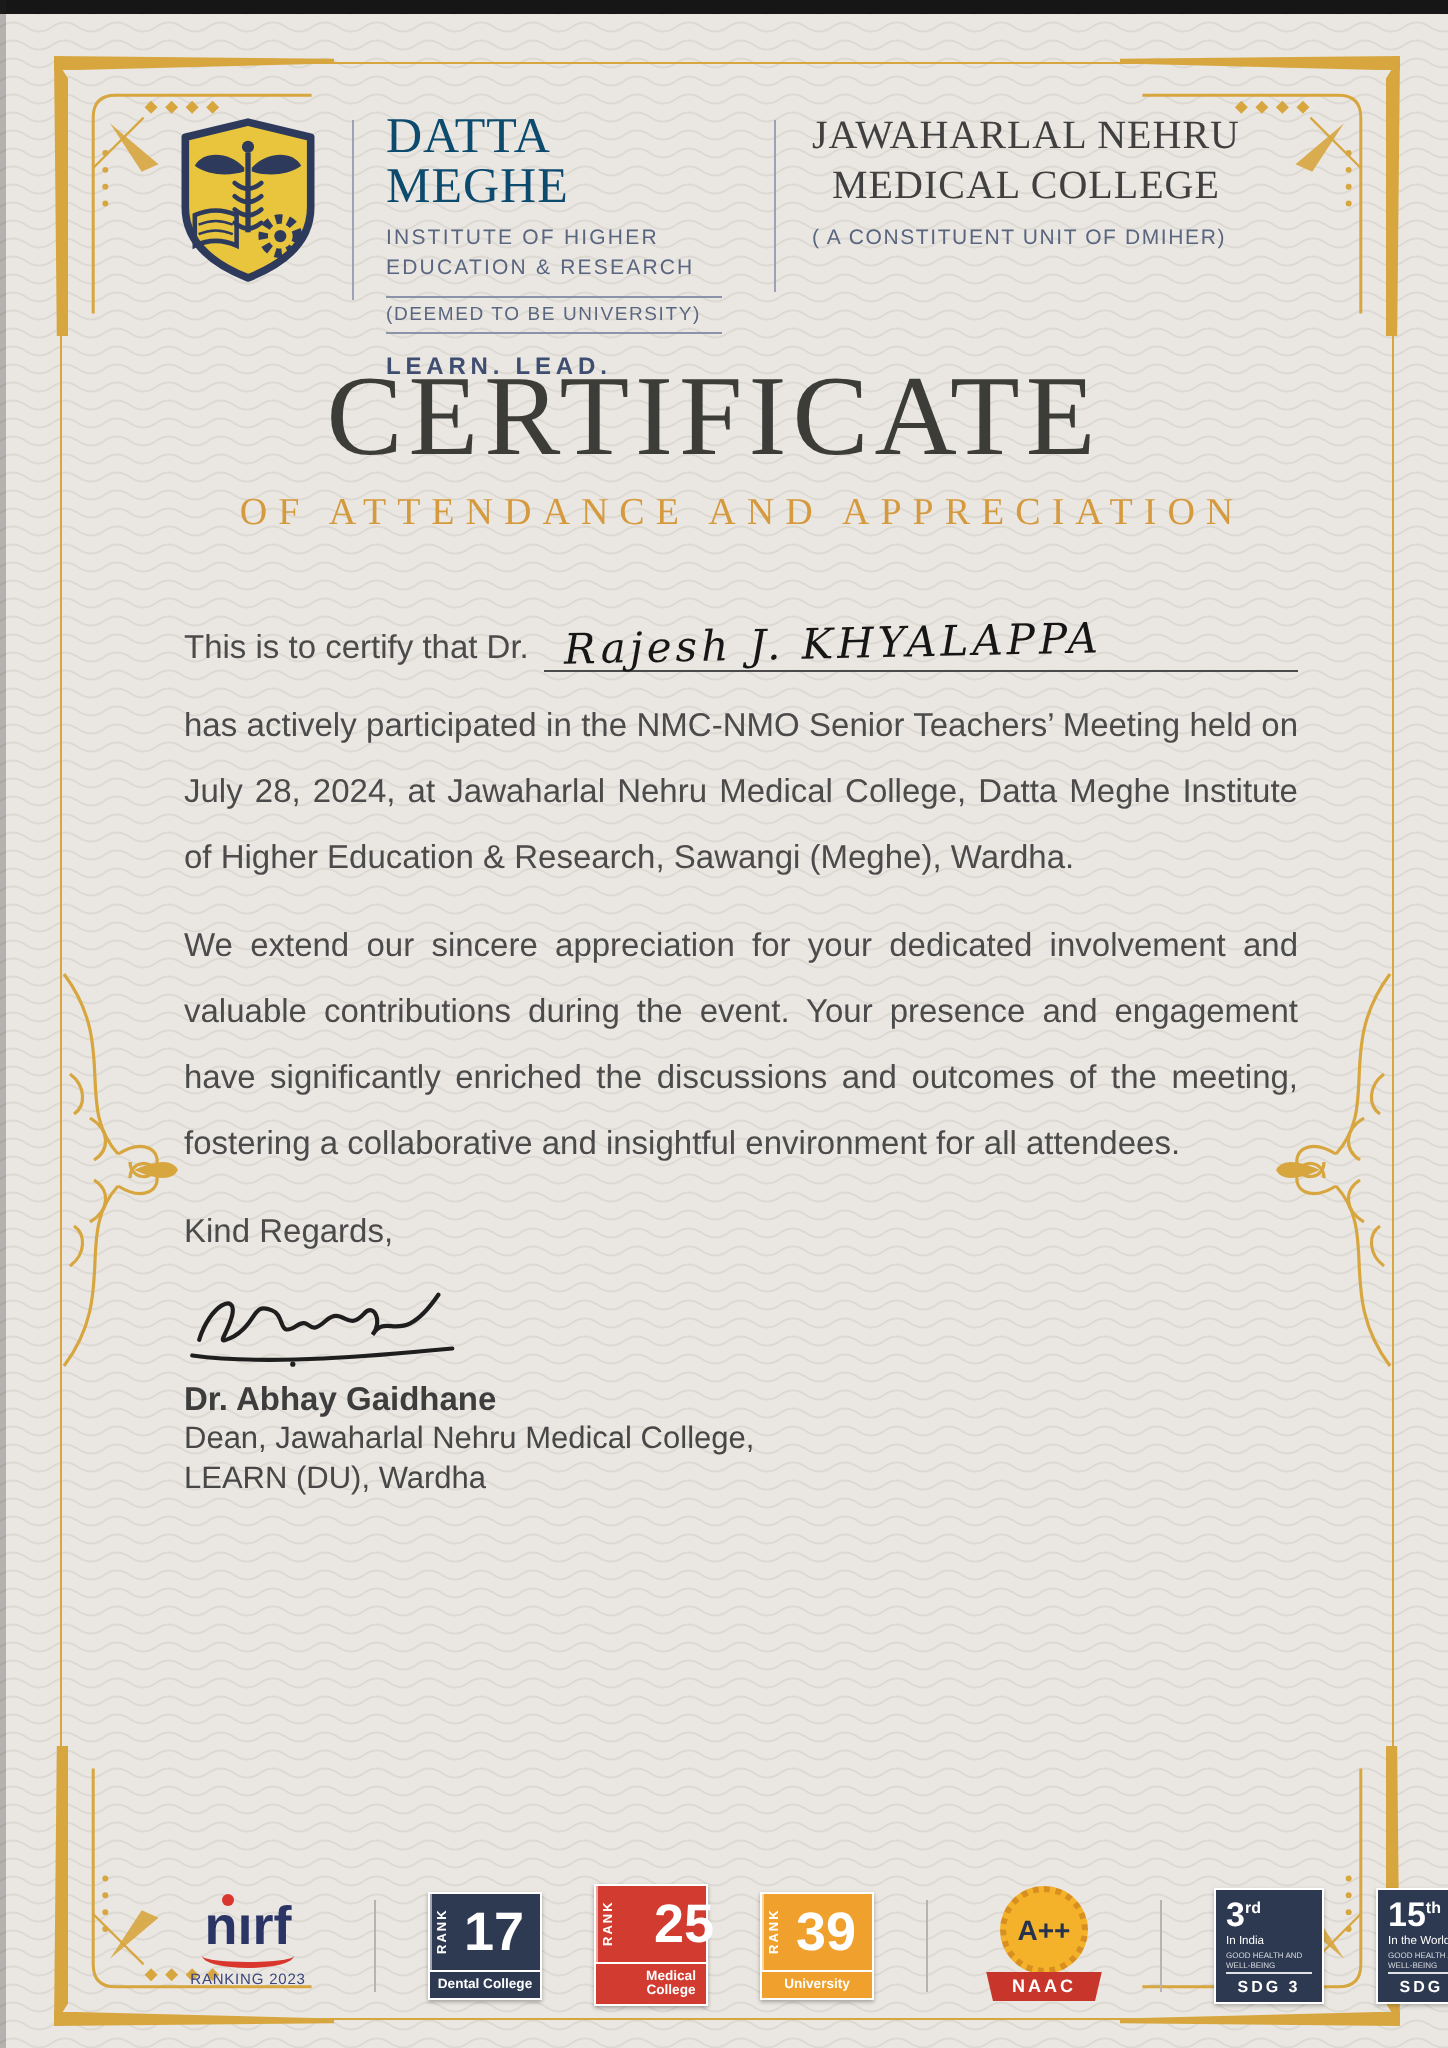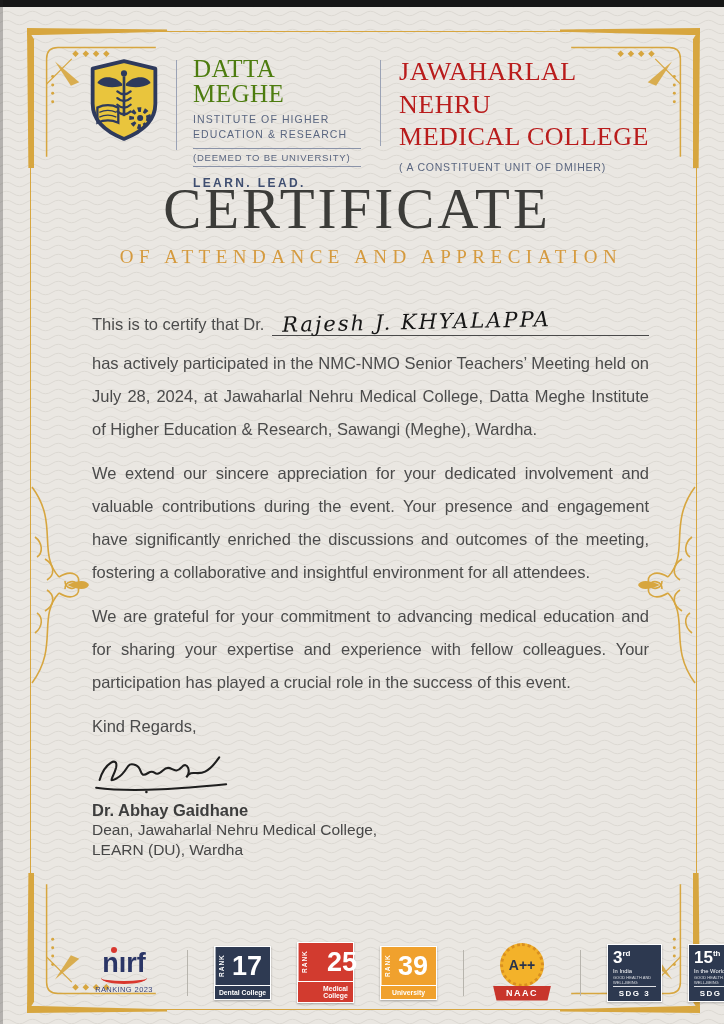--- a/index.html
+++ b/index.html
@@ -21,26 +21,26 @@
   .flourish.left{left:-2px;}
   .flourish.right{right:-2px;transform:scaleX(-1);}
 
   
   .header{position:absolute;top:56px;left:86px;right:60px;display:flex;align-items:flex-start;}
   .logo{flex:0 0 auto;margin-top:2px;}
   .hdiv{width:1px;background:#9aa2b5;}
   .hdiv.d1{height:90px;margin:4px 16px 0 14px;}
   .hdiv.d2{height:86px;margin:4px 18px 0 18px;}
   .hcol-left{width:176px;}
-  .dm-title{font-family:"Liberation Serif",serif;font-size:25px;letter-spacing:.5px;color:#4d7c0f;line-height:1;}
+  .dm-title{font-family:"Liberation Serif",serif;font-size:25px;letter-spacing:.5px;color:#0c4a6e;line-height:1;}
   .dm-sub{font-size:10.5px;letter-spacing:1.1px;color:#5a6680;margin-top:6px;line-height:1.45;}
   .dm-deemed{font-size:9.5px;letter-spacing:.8px;color:#5a6680;border-top:1px solid #8a93a8;border-bottom:1px solid #8a93a8;
              padding:3px 0;margin-top:6px;width:168px;}
   .dm-motto{font-size:12px;font-weight:bold;letter-spacing:2.4px;color:#3f4e70;margin-top:9px;}
-  .jn-title{font-family:"Liberation Serif",serif;font-size:26px;letter-spacing:.5px;color:#b91c1c;line-height:1.25;}
+  .jn-title{font-family:"Liberation Serif",serif;font-size:20px;letter-spacing:.5px;color:#404040;line-height:1.25;text-align:center;}
   .jn-sub{font-size:10.5px;letter-spacing:.8px;color:#5a6680;margin-top:7px;}
 
   
   .cert-title{position:absolute;top:176px;left:0;right:10px;text-align:center;
               font-family:"Liberation Serif",serif;font-size:57px;letter-spacing:3px;color:#3c3c39;}
   .cert-sub{position:absolute;top:246px;left:0;right:10px;text-align:center;
             font-family:"Liberation Serif",serif;font-size:19px;letter-spacing:5.5px;color:#d59a3e;padding-left:28px;}
 
   
   .bodytxt{position:absolute;top:301px;left:92px;width:557px;font-size:16.5px;color:#4b4b4b;}
@@ -243,21 +243,20 @@
 
   <div class="bodytxt">
     <div class="certify-line">
       <span class="certify-prefix">This is to certify that Dr.</span>
       <span class="name-line">
         <span class="recipient">Rajesh J. KHYALAPPA</span>
       </span>
     </div>
     <p>has actively participated in the NMC-NMO Senior Teachers’ Meeting held on July 28, 2024, at Jawaharlal Nehru Medical College, Datta Meghe Institute of Higher Education &amp; Research, Sawangi (Meghe), Wardha.</p>
     <p>We extend our sincere appreciation for your dedicated involvement and valuable contributions during the event. Your presence and engagement have significantly enriched the discussions and outcomes of the meeting, fostering a collaborative and insightful environment for all attendees.</p>
-    <p>We are grateful for your commitment to advancing medical education and for sharing your expertise and experience with fellow colleagues. Your participation has played a crucial role in the success of this event.</p>
     <p class="no-just closing">Kind Regards,</p>
 
     <svg class="sig-img" width="140" height="52" viewBox="0 0 160 60">
       <g fill="none" stroke="#1e1e1e" stroke-width="2.4" stroke-linecap="round">
         <path d="M8,38 C14,18 30,10 27,24 C24,36 16,42 28,36 C42,28 38,16 50,21 C58,24 53,37 64,30 C73,24 70,37 81,27 C91,18 93,34 103,23 C109,16 114,28 108,35 C117,21 124,44 146,12"></path>
         <path d="M4,47 C48,53 112,47 154,43"></path>
       </g>
       <circle cx="62" cy="52" r="1.5" fill="#1e1e1e"></circle>
     </svg>
     <div class="sig-name">Dr. Abhay Gaidhane</div>

